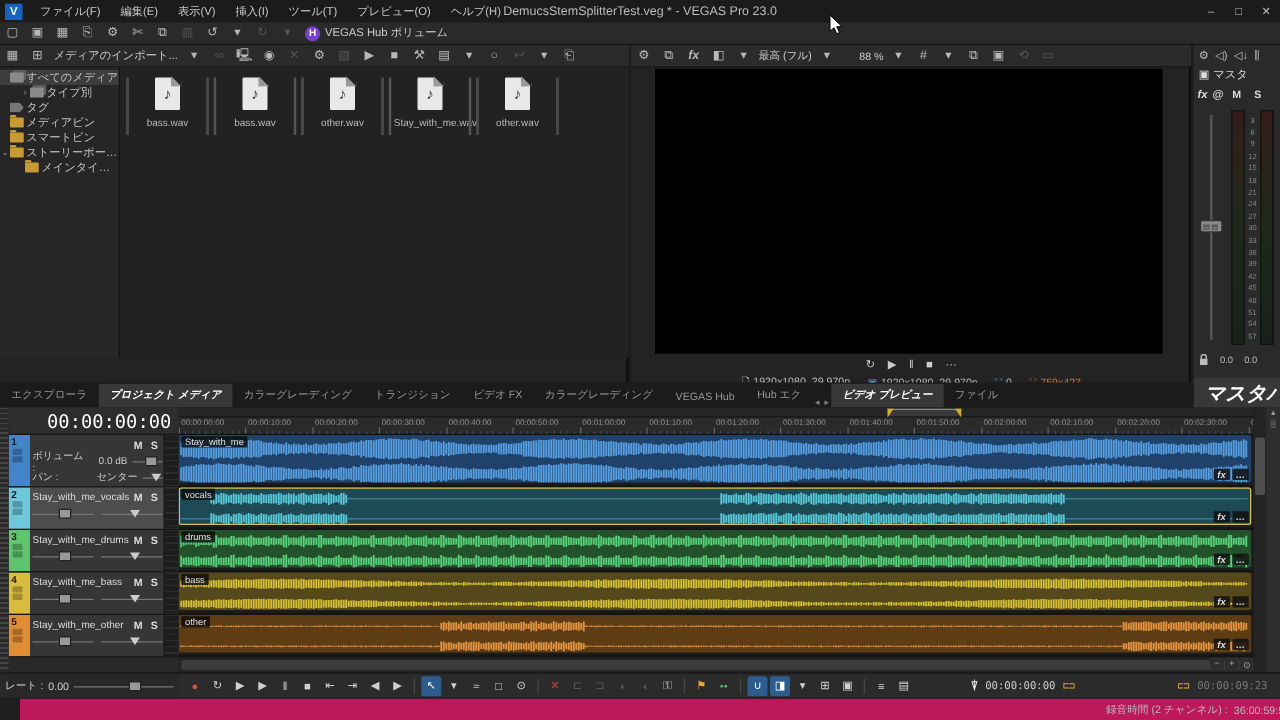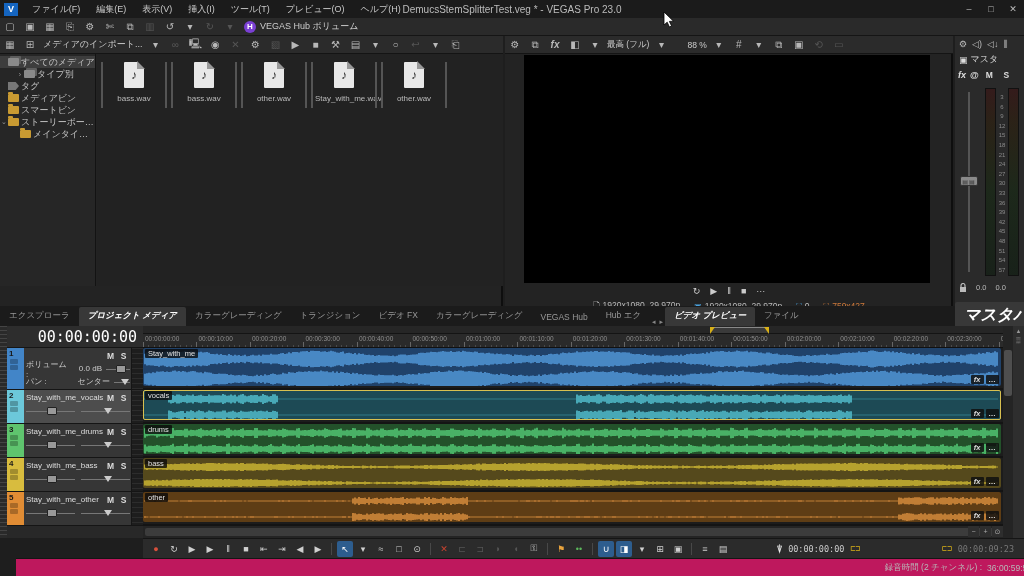--- a/index.html
+++ b/index.html
@@ -834,20 +834,28 @@
     </div>
     <div id="tl-vscroll" class="abs">
       <div id="tl-vthumb"></div>
     </div>
     <div id="tl-edge" class="abs">
       <span>▲</span>
       <span>▒</span>
     </div>
   </div>
 
+  <div id="rate-row" class="abs">
+    <span>レート :</span>
+    <span>0.00</span>
+    <div class="hslider" style="flex:1;">
+      <div class="line"></div>
+        <div class="knob" style="left:55%;"></div>
+    </div>
+  </div>
 
   <div id="transport" class="abs">
     <div id="tp-buttons" style="display:flex;align-items:center;">
         <span class="tpbtn" style="color: rgb(216, 80, 60);">●</span>
         <span class="tpbtn">↻</span>
         <span class="tpbtn">▶</span>
         <span class="tpbtn">▶</span>
         <span class="tpbtn">‖</span>
         <span class="tpbtn">■</span>
         <span class="tpbtn">⇤</span>

